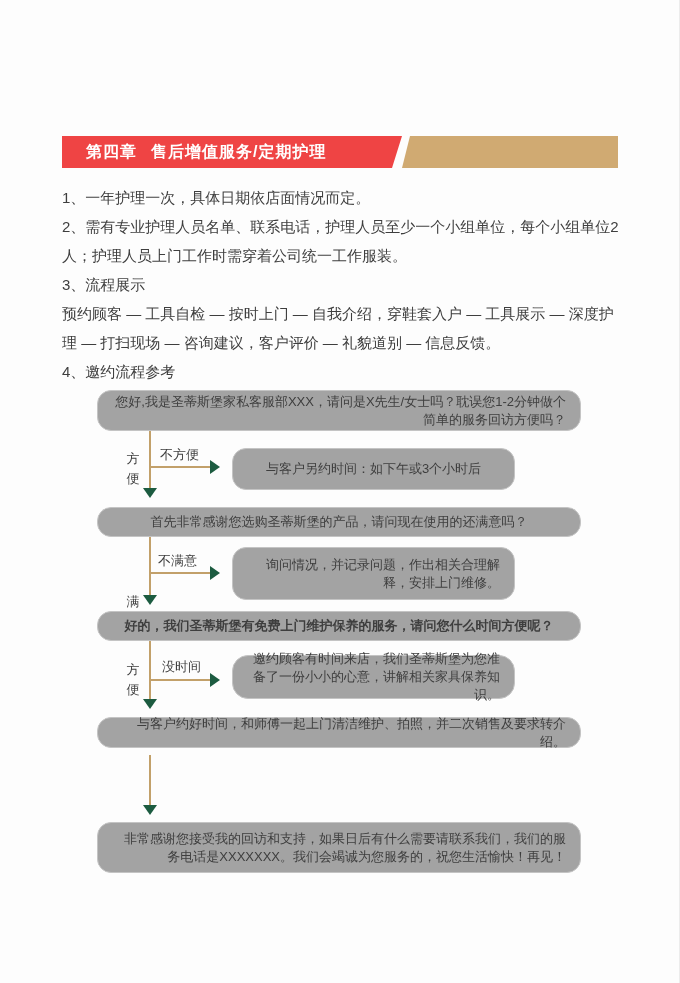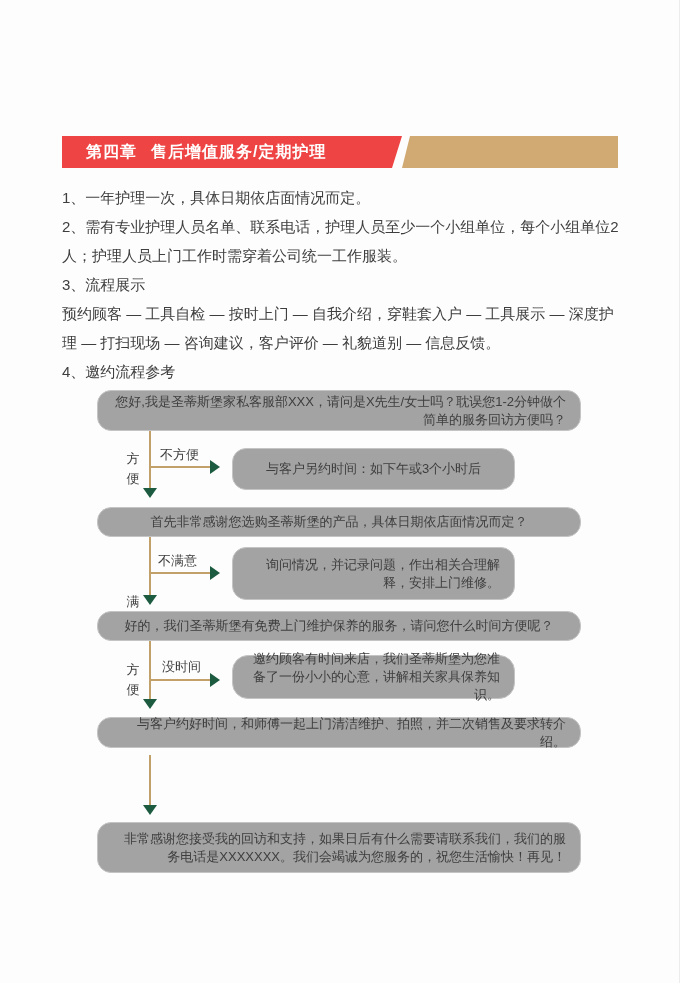--- a/index.html
+++ b/index.html
@@ -40,21 +40,21 @@
     background:#a3a3a3; border:1px solid #c4c4c4; border-radius:14px;
     display:flex; align-items:center; justify-content:center;
     text-align:right; font-size:13px; line-height:18px; padding:3px 14px;
   }
   .main { left:97px; width:484px; }
   .side { left:232px; width:283px; }
   .b-step1 { top:390px; height:41px; }
   .b-alt1  { top:448px; height:42px; }
   .b-step2 { top:507px; height:30px; }
   .b-alt2  { top:547px; height:53px; }
-  .b-step3 { top:611px; height:30px; }
+  .b-step3 { top:611px; height:30px;font-weight:bold; }
   .b-alt3  { top:655px; height:44px;border-radius:16px; }
   .b-step4 { top:717px; height:31px; }
   .b-step5 { top:822px; height:51px; }
 
   .vline { position:absolute; left:149px; width:2px; background:#c2a06a; }
   .v1 { top:431px; height:57px; }
   .v2 { top:537px; height:58px; }
   .v3 { top:641px; height:58px; }
   .v4 { top:755px; height:50px; }
 
@@ -111,21 +111,21 @@
     <div class="fc-box main b-step1">您好,我是圣蒂斯堡家私客服部XXX，请问是X先生/女士吗？耽误您1-2分钟做个简单的服务回访方便吗？</div>
 
     <div class="vline v1"></div>
     <div class="arrow-down a1"></div>
     <div class="vlabel vl1">方便</div>
     <div class="hline h1"></div>
     <div class="arrow-right r1"></div>
     <div class="hlabel hl1">不方便</div>
     <div class="fc-box side b-alt1">与客户另约时间：如下午或3个小时后</div>
 
-    <div class="fc-box main b-step2">首先非常感谢您选购圣蒂斯堡的产品，具体日期依店面情况而定？</div>
+    <div class="fc-box main b-step2">首先非常感谢您选购圣蒂斯堡的产品，请问现在使用的还满意吗？</div>
 
     <div class="vline v2"></div>
     <div class="arrow-down a2"></div>
     <div class="vlabel vl2">满意</div>
     <div class="hline h2"></div>
     <div class="arrow-right r2"></div>
     <div class="hlabel hl2">不满意</div>
     <div class="fc-box side b-alt2">询问情况，并记录问题，作出相关合理解释，安排上门维修。</div>
 
     <div class="fc-box main b-step3">好的，我们圣蒂斯堡有免费上门维护保养的服务，请问您什么时间方便呢？</div>

